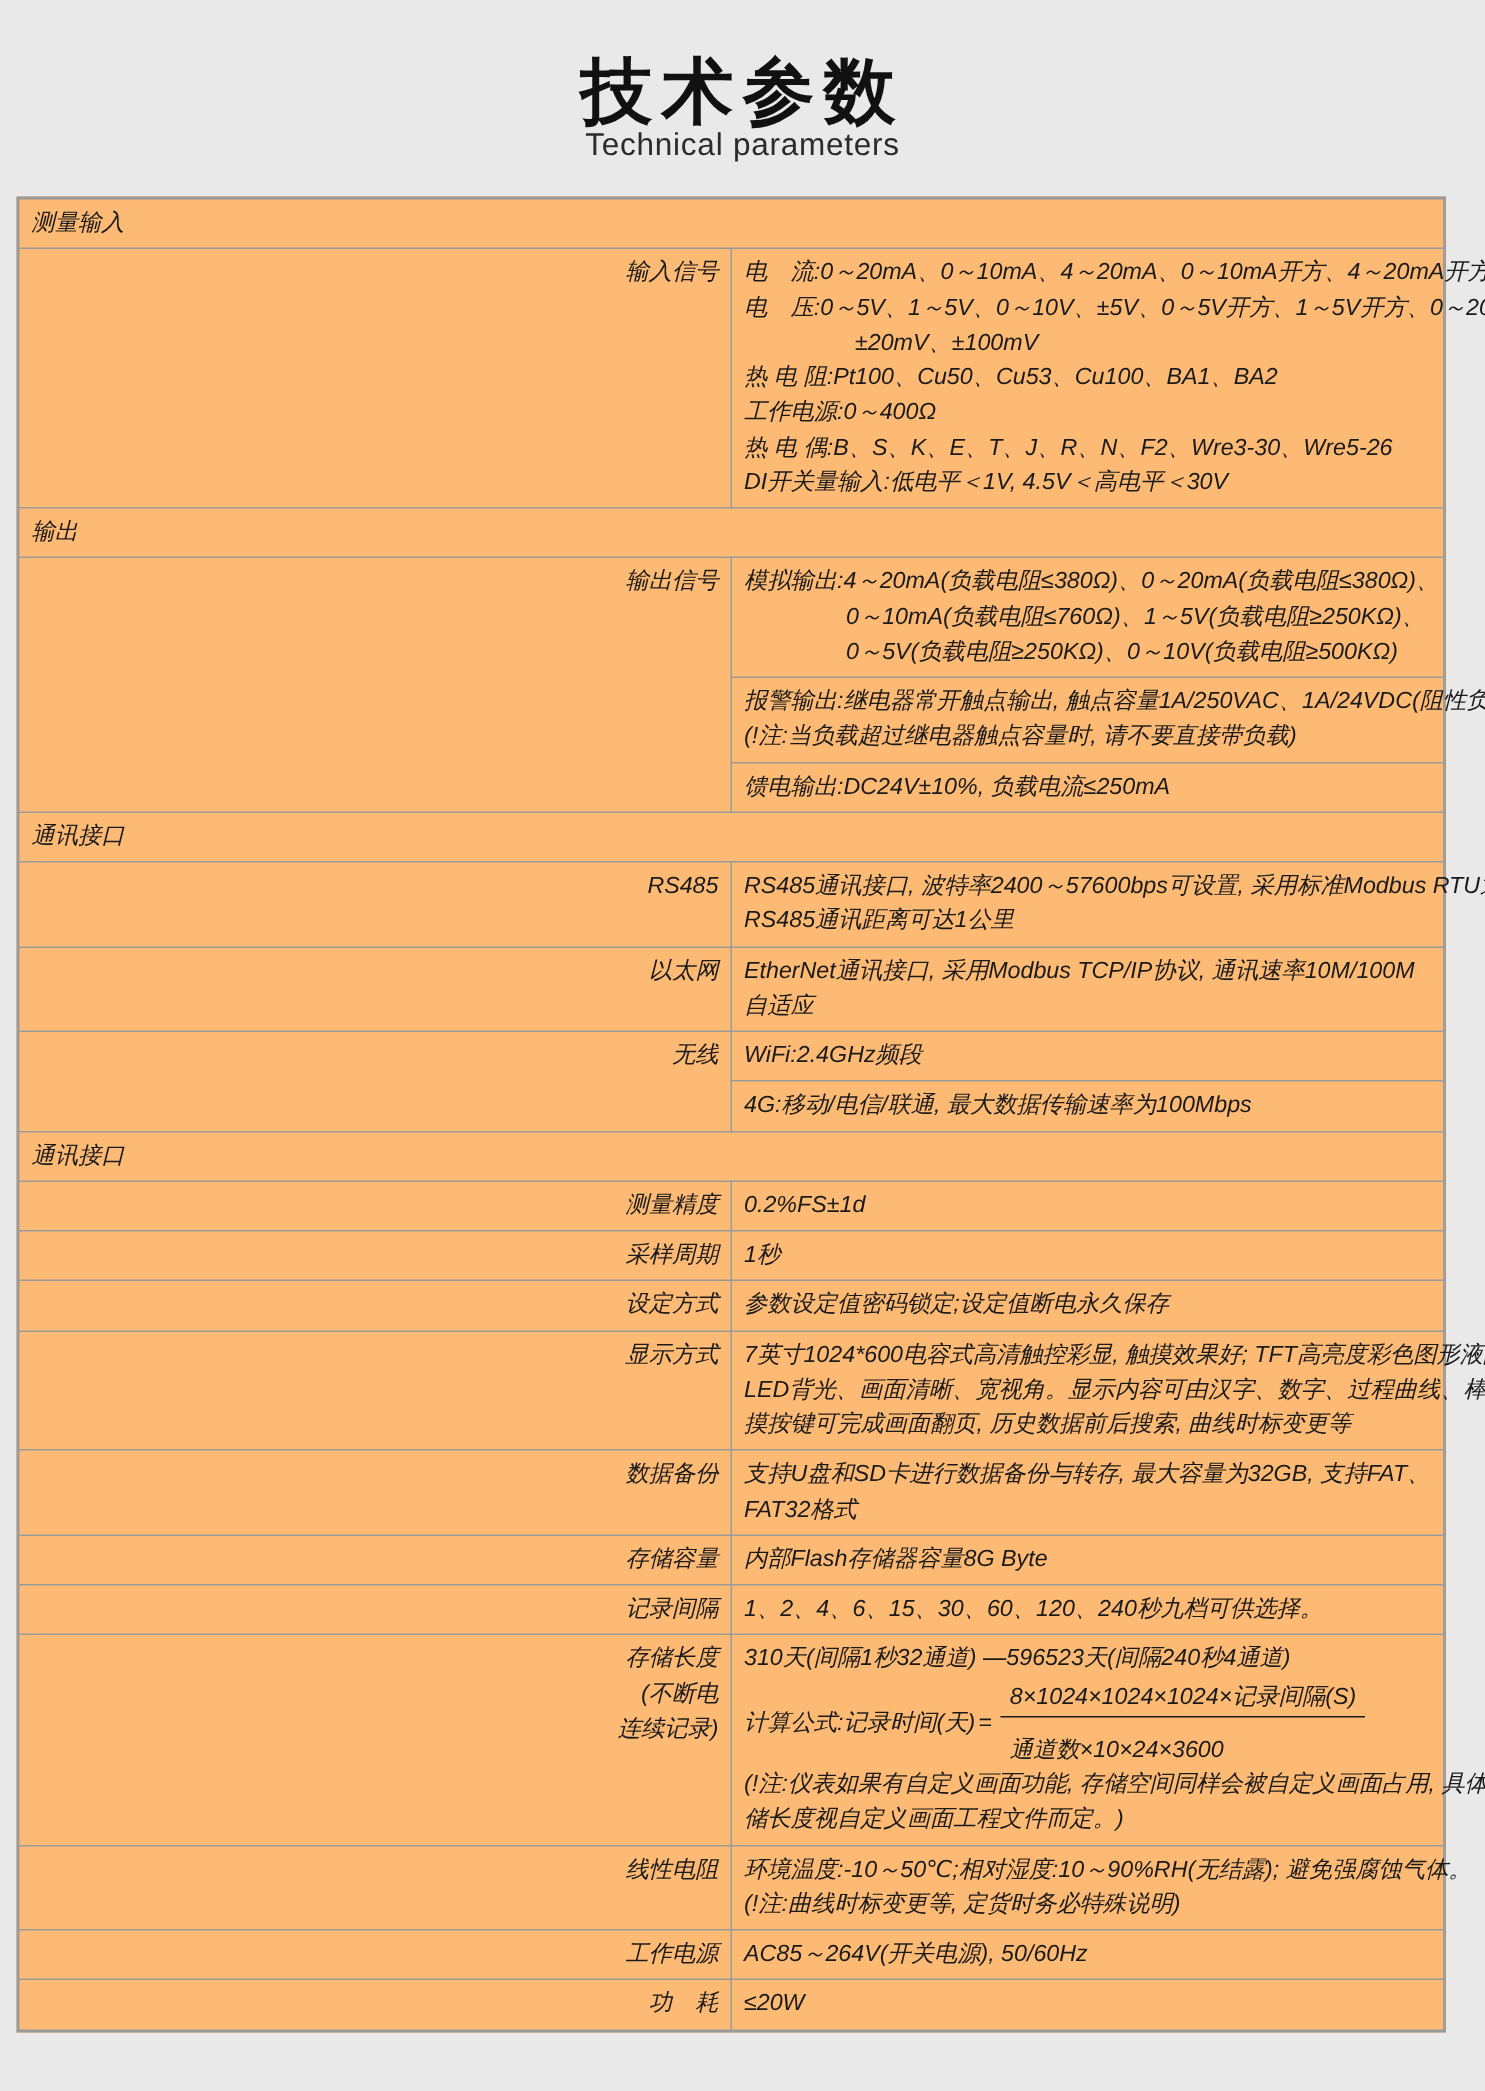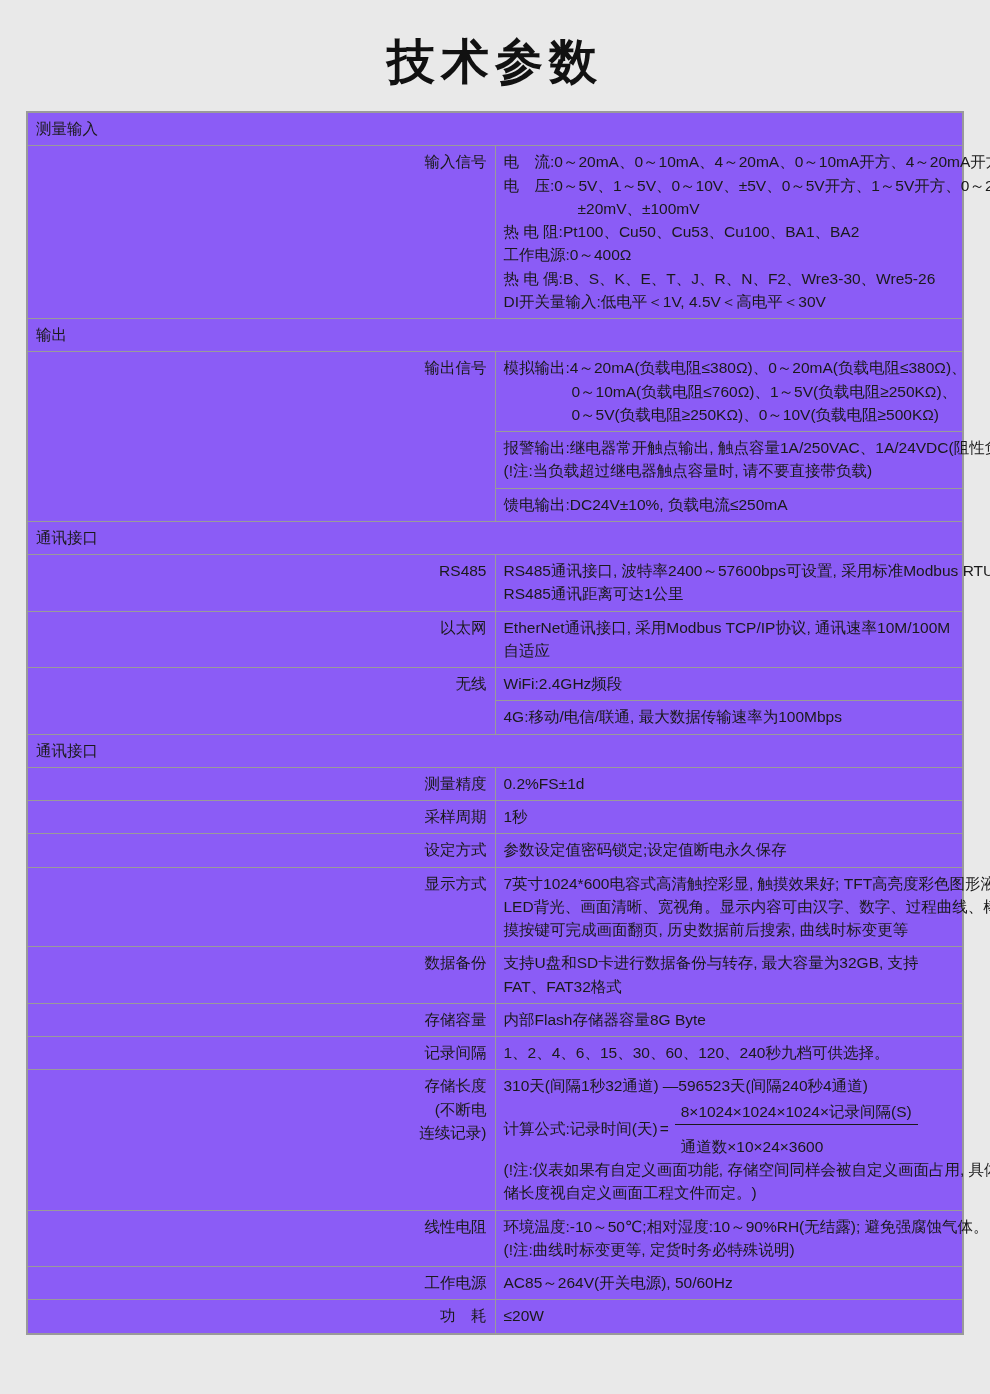--- a/index.html
+++ b/index.html
@@ -31,24 +31,25 @@
     color: #111;
     line-height: 1.15;
   }
   .header .title-en {
     font-size: 21px;
     color: #2b2b2b;
     letter-spacing: 0.5px;
     margin-top: -4px;
   }
   .table-wrap {
-    margin: 22px 26px 0 26px;
-    background: #8b5cf6;
+    margin: 22px 26px 0 11px;
+    background: #fdba74;
     border: 1px solid #9a9a9a;
     box-sizing: border-box;
+    font-style: italic;
   }
   table.spec {
     width: 100%;
     border-collapse: collapse;
     table-layout: fixed;
     font-size: 15.5px;
   }
   table.spec td {
     border: 1px solid #9a9a9a;
     padding: 4px 8px 5px 8px;
@@ -98,20 +99,21 @@
   }
   .eq { margin: 0 2px; }
 </style>
 </head>
 <body>
 
 <div class="page">
 
   <div class="header">
     <div class="title-cn">技术参数</div>
+    <div class="title-en">Technical parameters</div>
   </div>
 
   <div class="table-wrap">
     <table class="spec">
 
       <tbody>
           <tr>
         <td class="section" colspan="2">测量输入</td>
       </tr>
 

